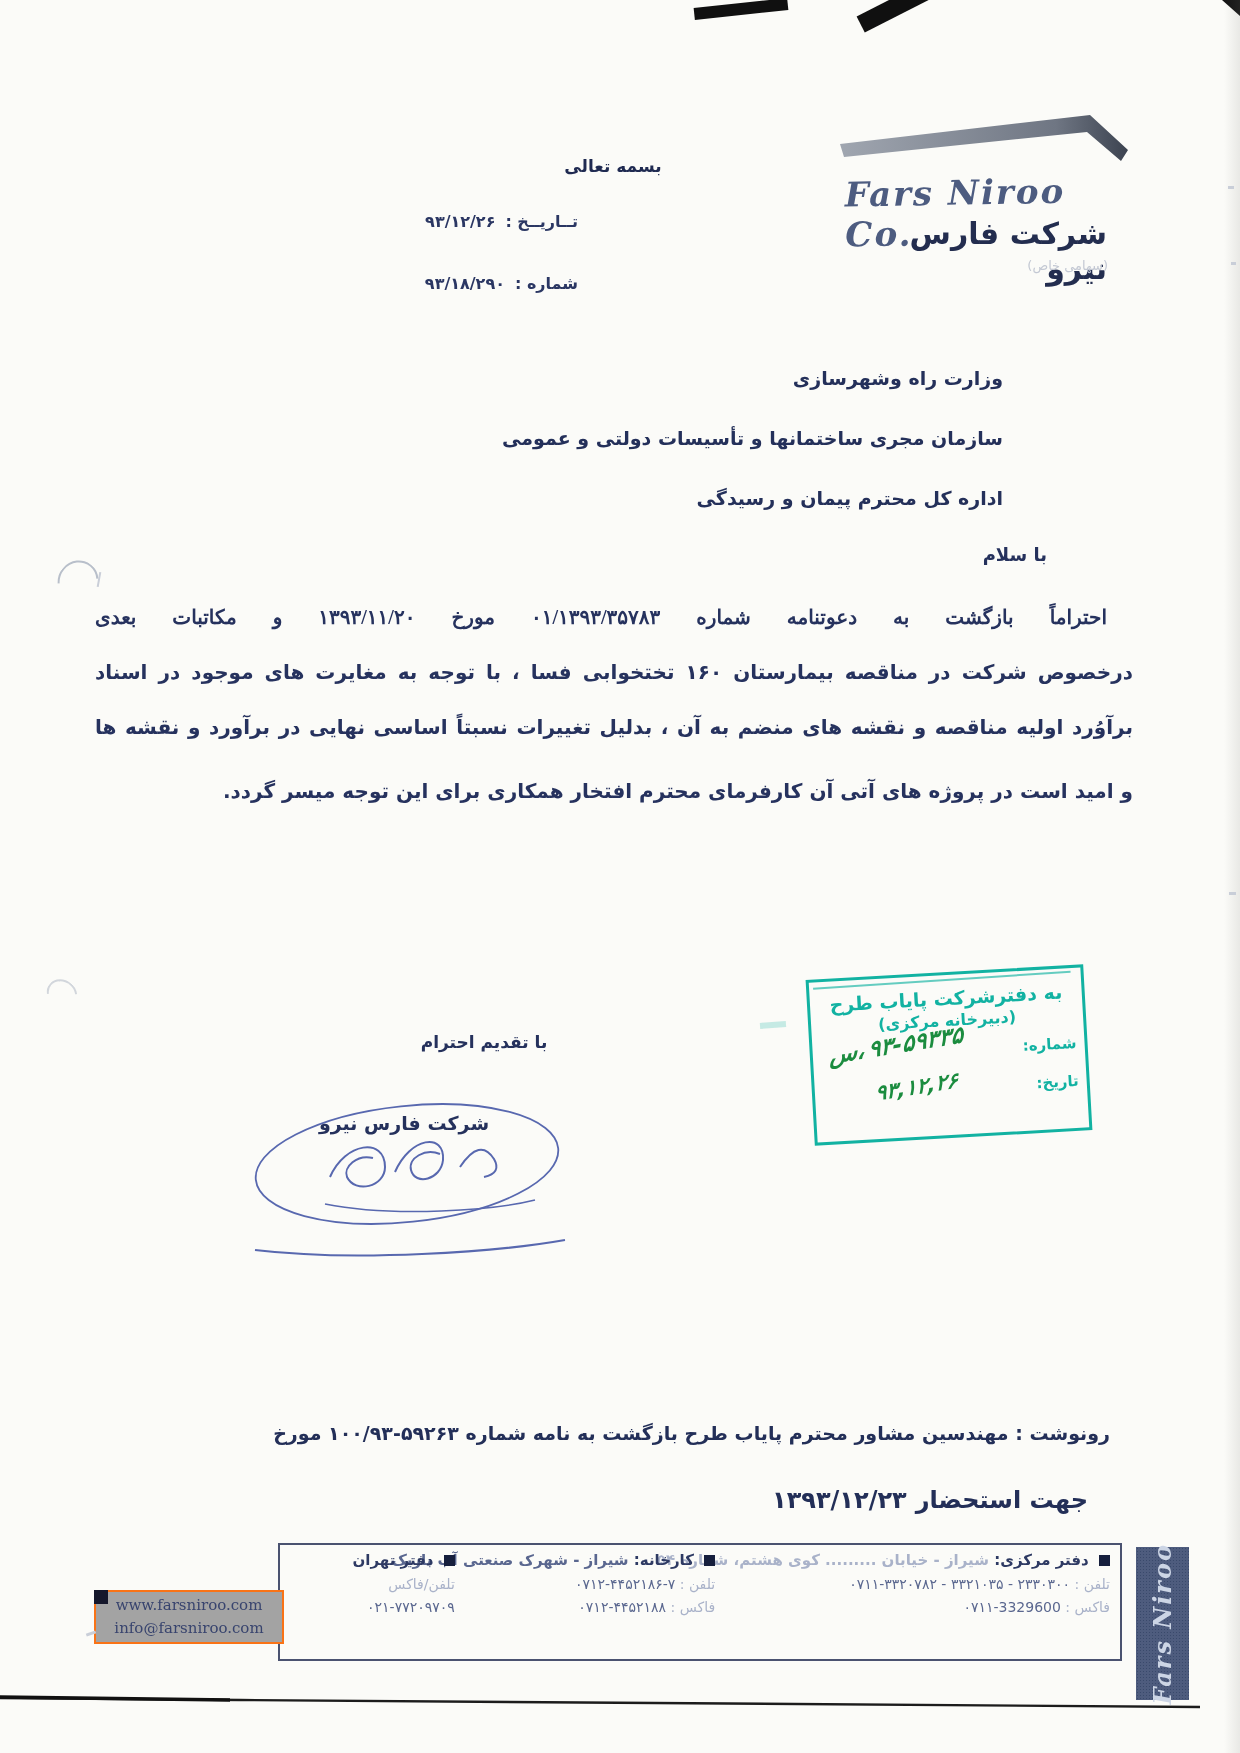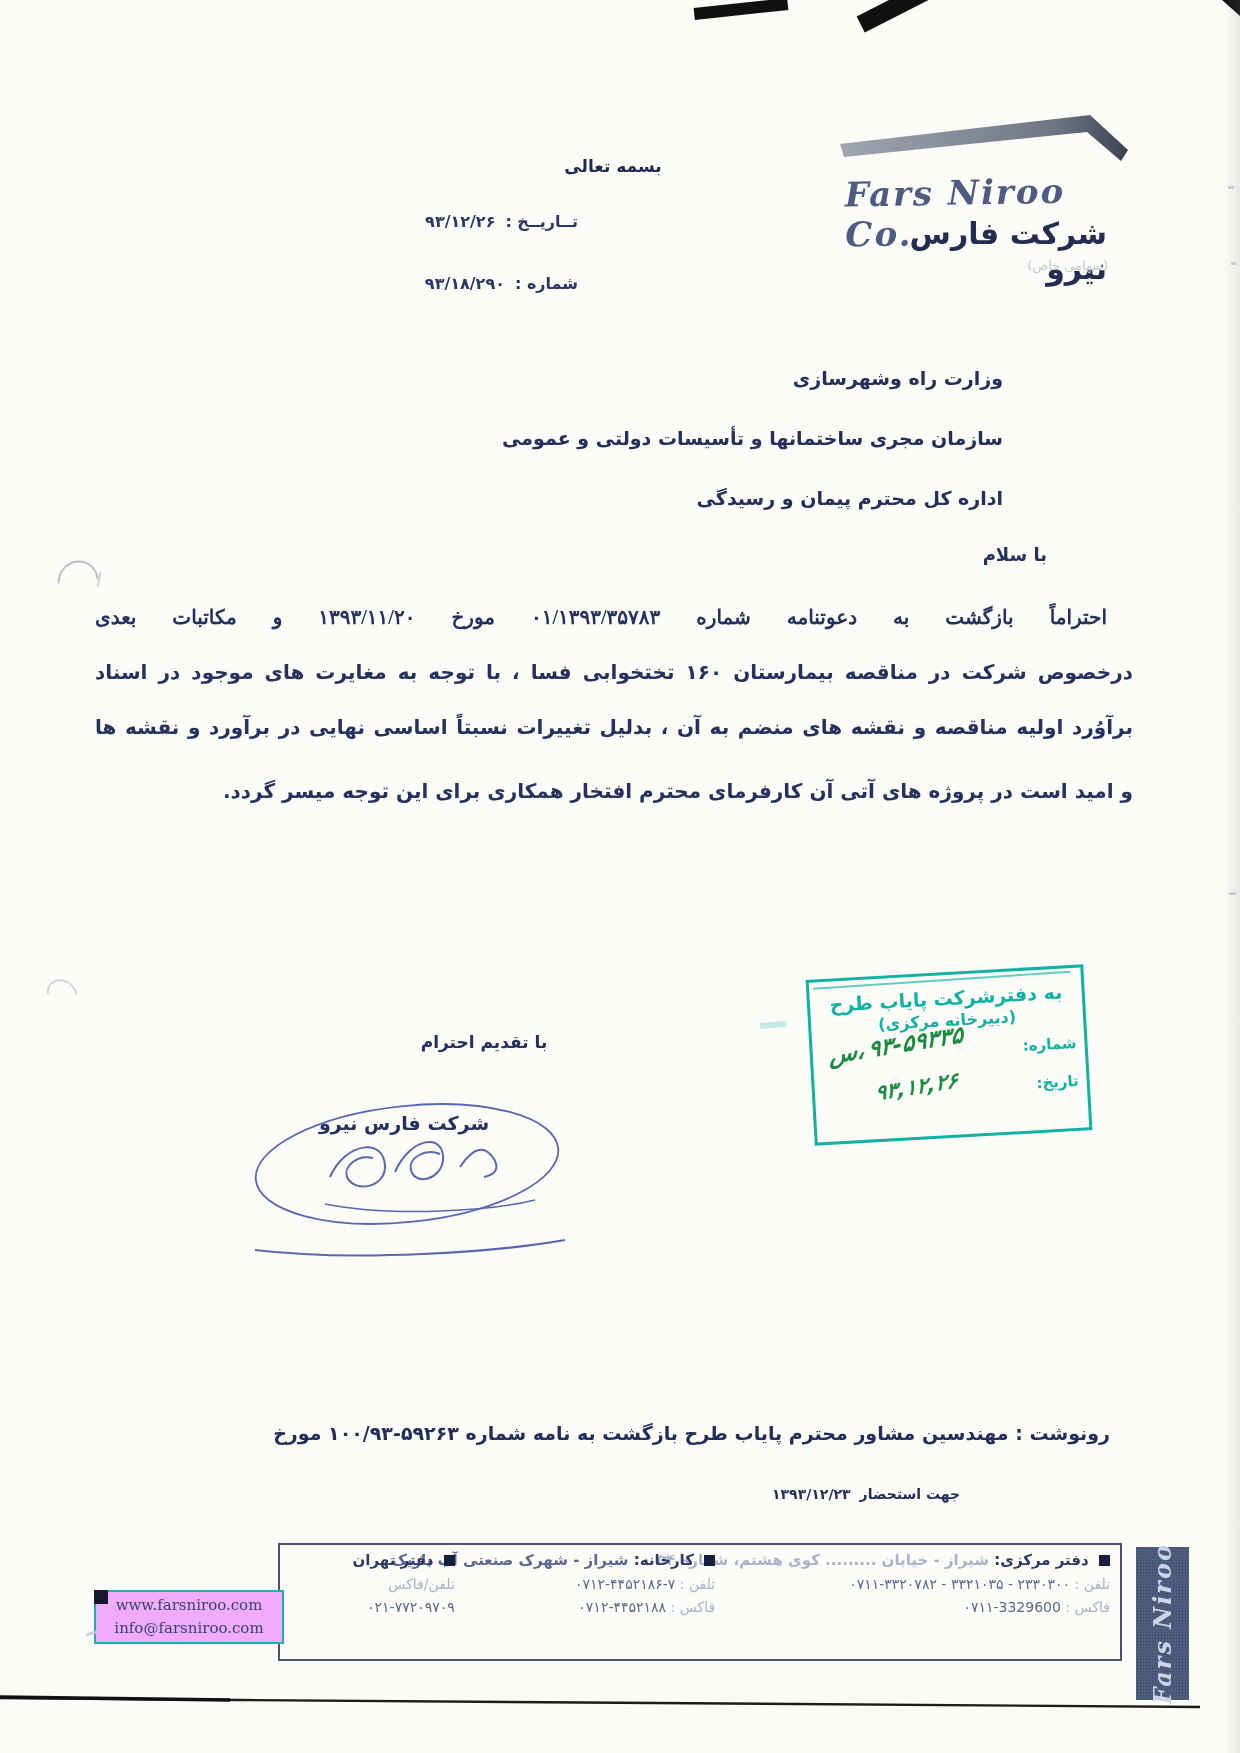--- a/index.html
+++ b/index.html
@@ -32,33 +32,33 @@
   #stamp .inner-top{position:absolute;left:4px;right:10px;top:4px;height:2px;background:#12b2a2;opacity:.65;transform:rotate(-.6deg);}
   #stamp .s1{margin-top:12px;text-align:center;font-size:19px;font-weight:700;}
   #stamp .s2{text-align:center;font-size:16px;font-weight:700;margin-top:2px;}
   #stamp .slabel{position:absolute;font-size:15px;font-weight:700;}
   .handw{font-style:italic;font-weight:700;color:#1b8c3f;transform:rotate(-6deg) skewX(-8deg);}
   
   #respect{font-size:17px;font-weight:700;text-align:center;width:160px;}
   #company{font-size:19px;font-weight:700;text-align:center;width:180px;}
   
   #cc1{font-size:19px;font-weight:700;white-space:nowrap;color:#232f58;}
-  #cc2{display:flex;direction:ltr;gap:9px;font-size:14px;font-weight:700;color:#232f58;}
+  #cc2{display:flex;direction:ltr;gap:9px;font-size:24px;font-weight:700;color:#232f58;}
   
   #footer-strip{left:278px;top:1543px;width:844px;height:118px;border:2px solid #4a5270;
                 display:flex;direction:rtl;box-sizing:border-box;}
   .fsec{padding:6px 10px 0 4px;box-sizing:border-box;}
   .fsec .t1{font-size:15px;font-weight:700;color:#2e3a63;white-space:nowrap;}
   .fsec .t2,.fsec .t3{font-size:14px;margin-top:7px;white-space:nowrap;}
   .faded{color:#a9b2c9;}
   .dim{color:#5a678f;}
   .bullet{display:inline-block;width:11px;height:11px;background:#161f3d;margin-left:5px;vertical-align:-1px;}
-  #web-box{left:94px;top:1590px;width:186px;height:50px;border:2px solid #14b8a6;
+  #web-box{left:94px;top:1590px;width:186px;height:50px;border:2px solid #f97316;
            font-family:"DejaVu Serif","Liberation Serif",serif;font-size:15px;color:#38446e;
-           text-align:center;line-height:23px;background:#f0abfc;}
+           text-align:center;line-height:23px;background:#a3a3a3;}
   #web-box .sq{position:absolute;left:-2px;top:-2px;width:14px;height:14px;background:#15172b;}
   
   #banner{left:1136px;top:1547px;width:53px;height:153px;background-color:#4e5c7e;
           background-image:radial-gradient(#39496b 1px, transparent 1px);background-size:3px 3px;
           display:flex;align-items:center;justify-content:center;}
   #banner span{writing-mode:vertical-rl;transform:rotate(180deg);
                font-family:"DejaVu Serif","Liberation Serif",serif;font-style:italic;font-weight:700;
                font-size:24px;color:#ccd5e5;letter-spacing:2px;white-space:nowrap;}
   
   .arc{border:2px solid #b8bfca;border-radius:50%;border-bottom-color:transparent;border-right-color:transparent;transform:rotate(40deg);}

